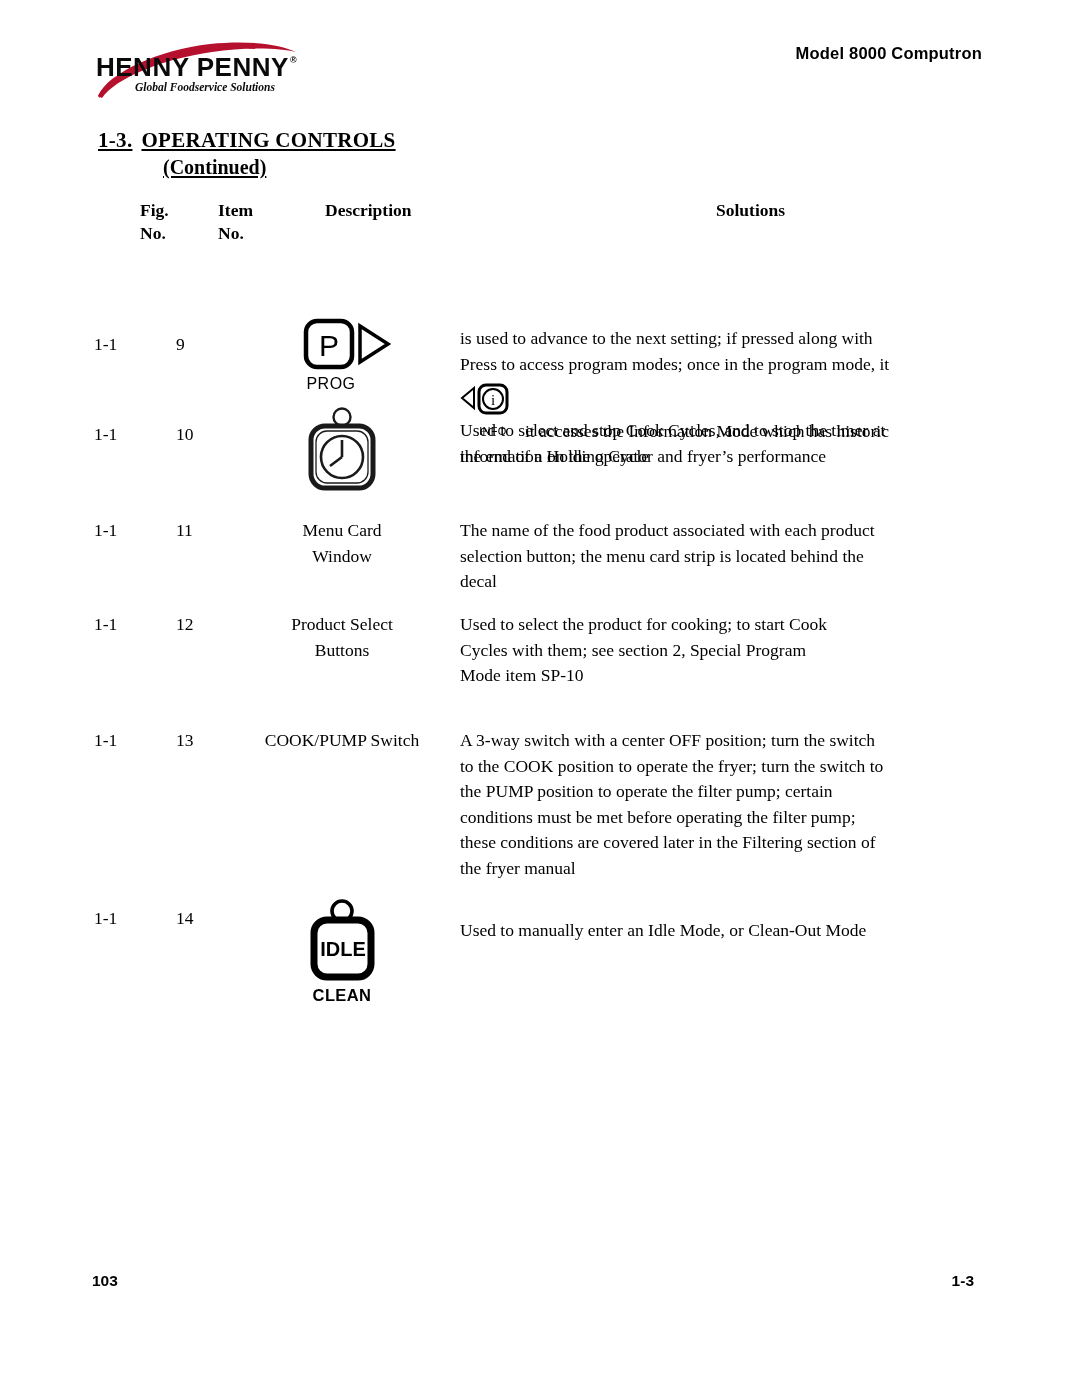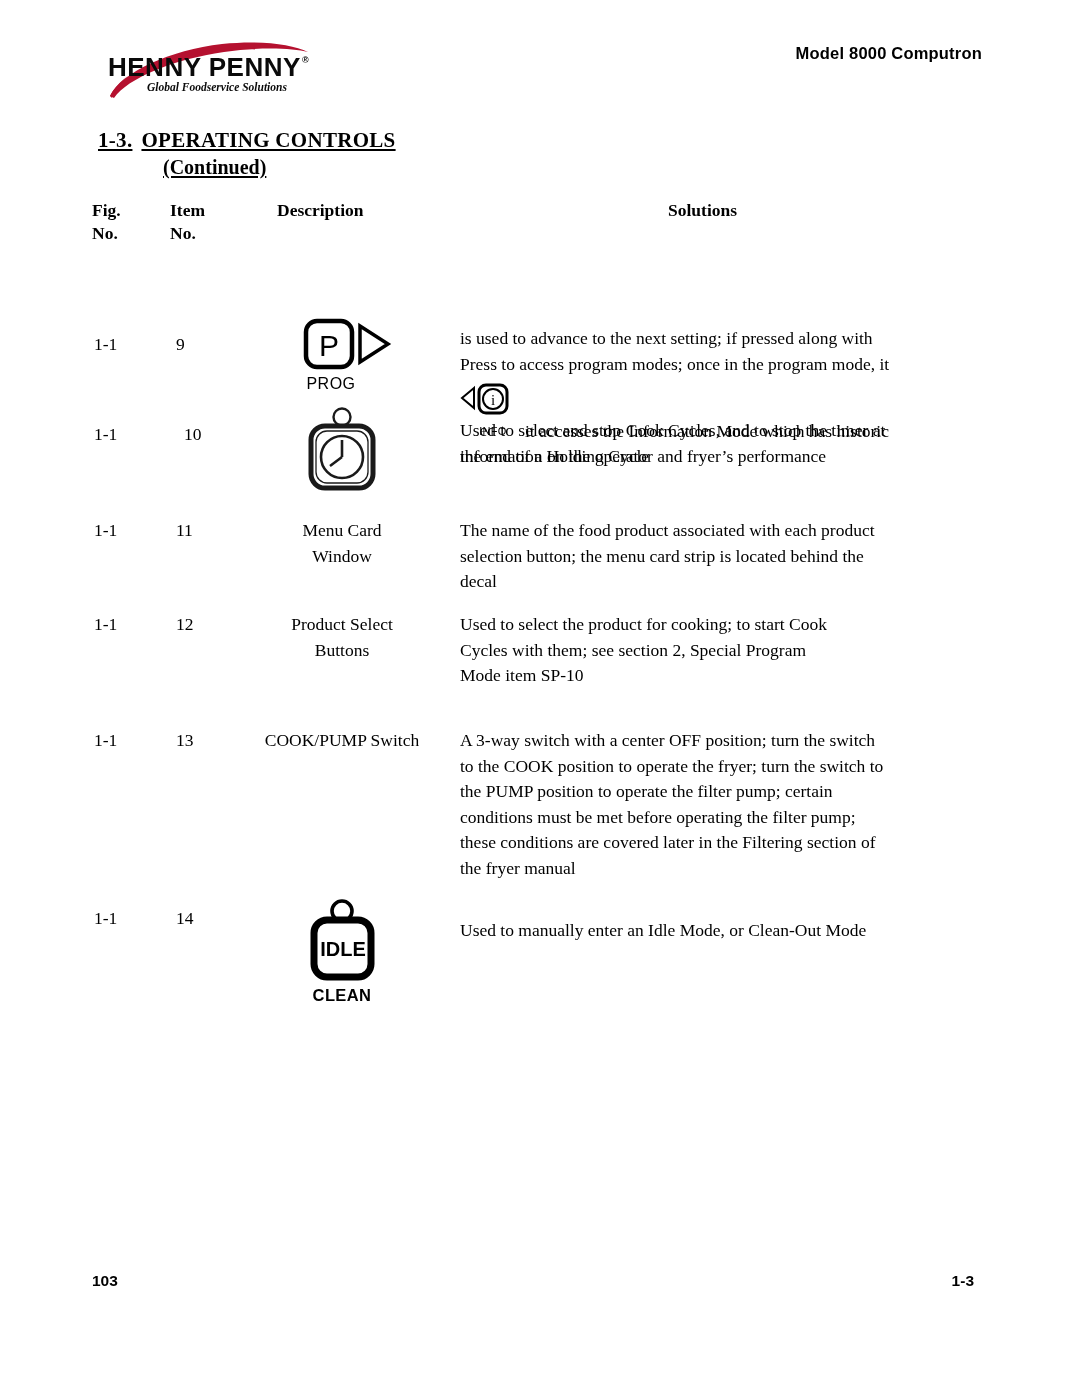--- a/index.html
+++ b/index.html
@@ -17,21 +17,21 @@
   }
 
   .page {
     position: absolute;
     inset: 0;
   }
 
   
   .header {
     position: absolute;
-    left: 12px; right: 0;
+    left: 0; right: 0;
     top: 30px;
     height: 80px;
   }
   .logo-wrap {
     position: absolute;
     left: 88px;
     top: 6px;
     width: 218px;
     height: 68px;
   }
@@ -85,20 +85,21 @@
   }
   .thead {
     position: relative;
     height: 58px;
   }
   .th {
     position: absolute;
     font-weight: bold;
     font-size: 17.5px;
     white-space: nowrap;
+    margin-left: 48px;
   }
   .th .l2 {
     display: block;
     margin-top: 2px;
   }
   .th-fig   { left: 92px;  top: 0; }
   .th-item  { left: 170px; top: 0; }
   .th-desc  { left: 277px; top: 0; }
   .th-func  { left: 668px; top: 0; }
 
@@ -226,21 +227,21 @@
                         letter-spacing:0.3px;margin-top:-6px;margin-left:10px;">INFO</div>
           </div>
           <span class="txt">it accesses the Information Mode which has historic</span>
         </div>
         <p>information on the operator and fryer’s performance</p>
       </div>
     </div>
 
     <div class="row" style="height:98px;">
       <div class="c-fig" style="top:22px;">1-1</div>
-      <div class="c-item" style="top:22px;margin-left:8px;">10</div>
+      <div class="c-item" style="top:22px;">10</div>
 
       <div class="icon-cell" style="top:6px;">
         <div>
           <svg width="84" height="88" viewBox="0 0 84 88">
             <circle cx="42" cy="11" r="8.5" fill="#ffffff" stroke="#1a1a1a" stroke-width="2.4"></circle>
             <rect x="11" y="20" width="62" height="62" rx="14" ry="14" fill="#ffffff" stroke="#1a1a1a" stroke-width="5"></rect>
             <rect x="16" y="25" width="52" height="52" rx="11" ry="11" fill="#ffffff" stroke="#1a1a1a" stroke-width="1.3"></rect>
             <circle cx="42" cy="51" r="21" fill="#ffffff" stroke="#1a1a1a" stroke-width="2.6"></circle>
             <line x1="42" y1="51" x2="42" y2="34" stroke="#1a1a1a" stroke-width="2.6"></line>
             <line x1="42" y1="51" x2="30" y2="60" stroke="#1a1a1a" stroke-width="2.6"></line>

